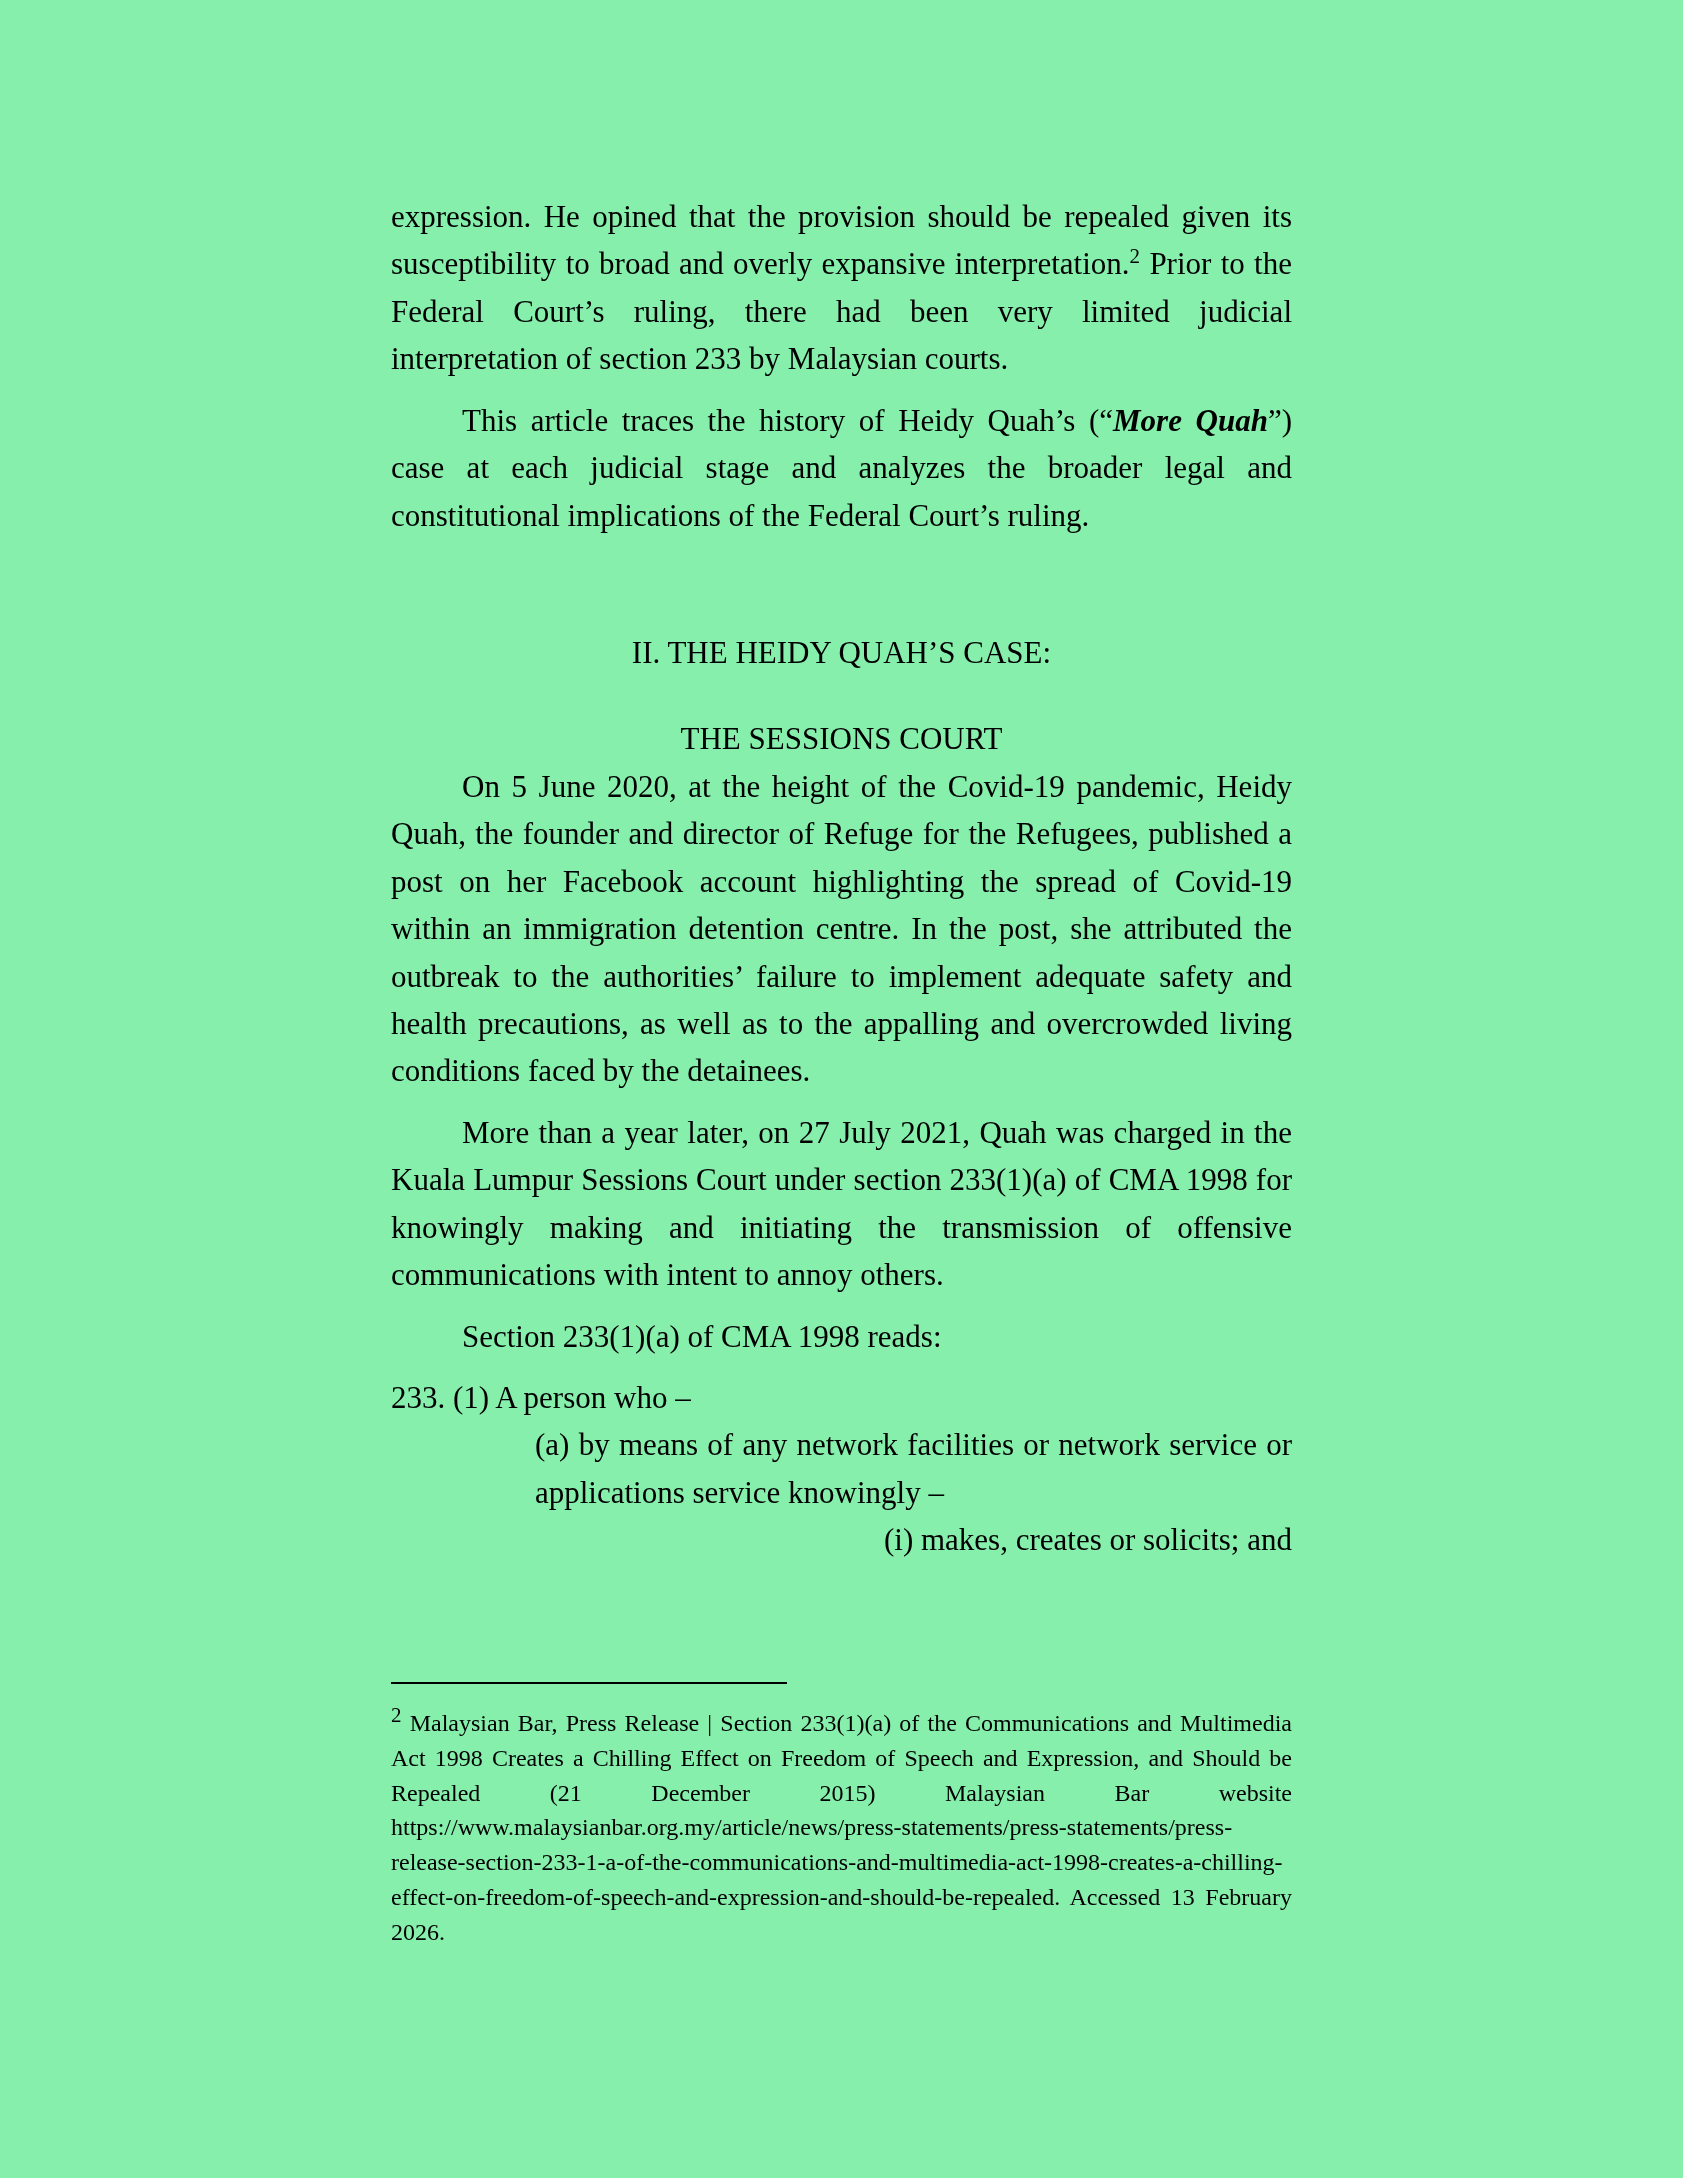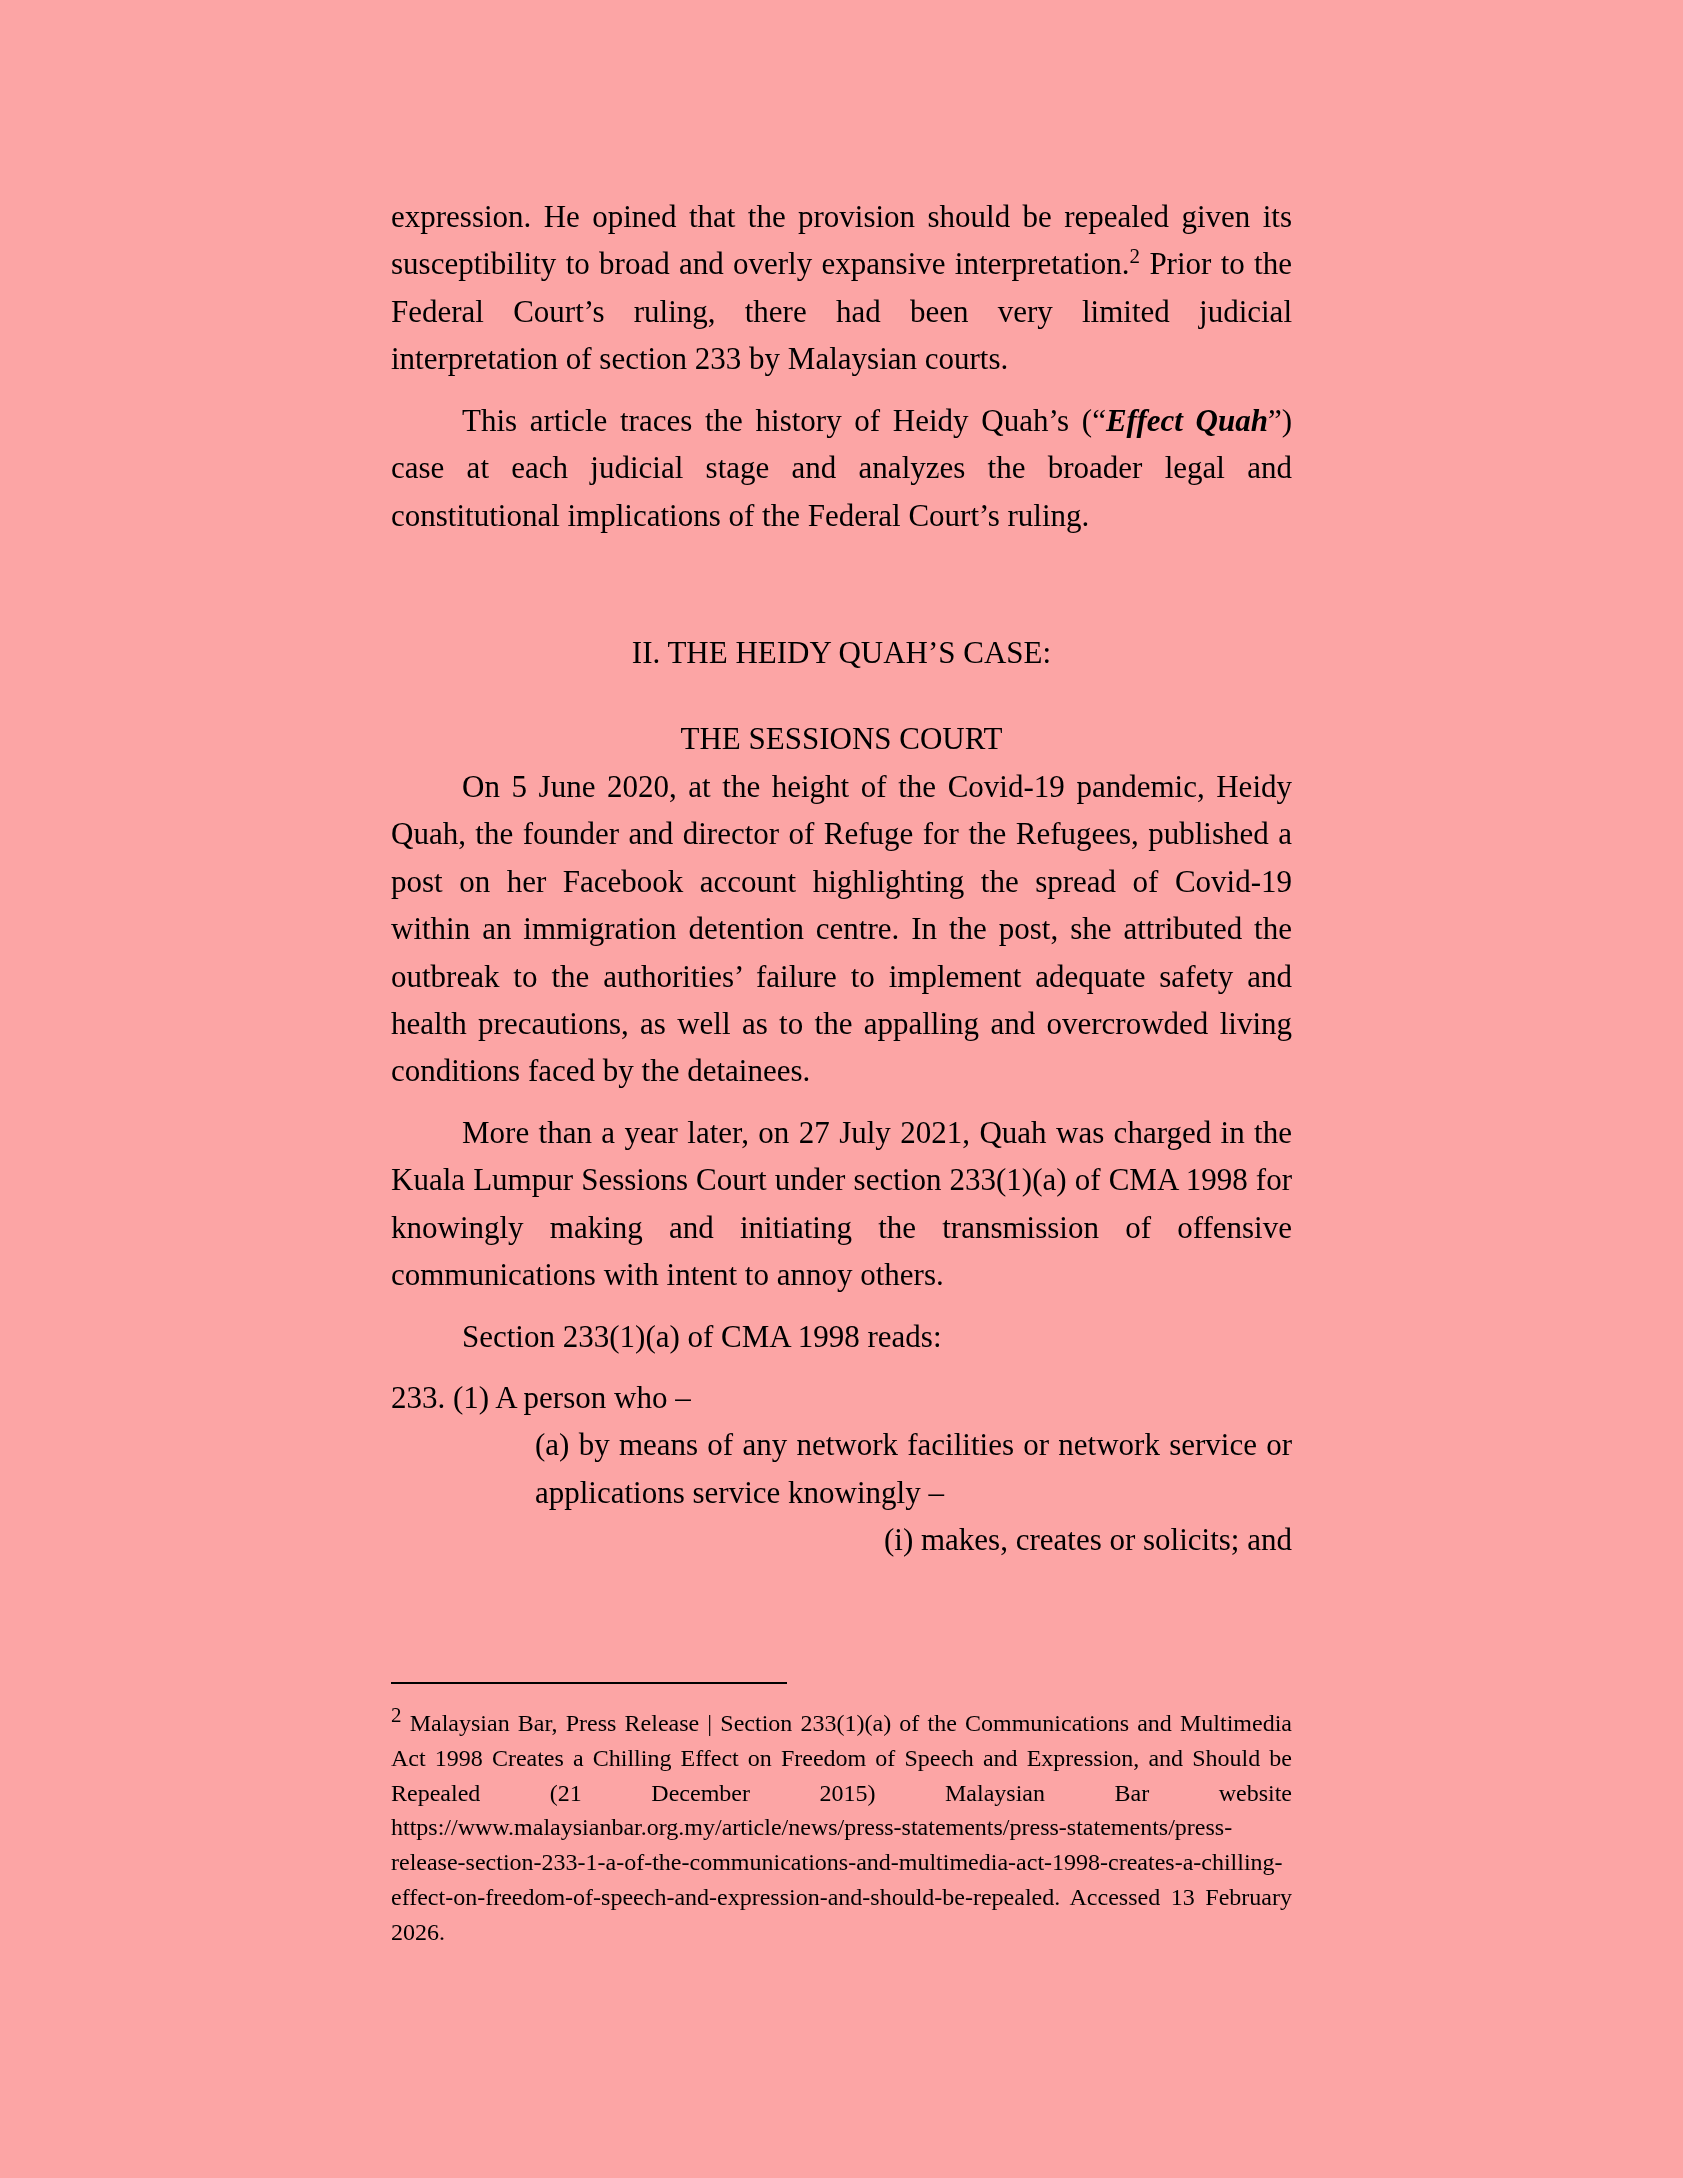--- a/index.html
+++ b/index.html
@@ -8,21 +8,21 @@
     background: #ffffff;
   }
   body {
     font-family: "Liberation Serif", serif;
     color: #000000;
   }
   .page {
     position: relative;
     width: 1683px;
     height: 2178px;
-    background: #fca5a5;
+    background: #86efac;
     box-sizing: border-box;
     overflow: hidden;
   }
   .content {
     position: absolute;
     left: 391px;
     top: 193px;
     width: 901px;
   }
   p {
@@ -94,21 +94,21 @@
 </style>
 </head>
 <body>
 
 <div class="page">
 
   <div class="content">
 
     <p><span>expression. He opined that the provision should be repealed given its susceptibility to broad and overly expansive interpretation.</span><sup>2</sup><span> Prior to the Federal Court’s ruling, there had been very limited judicial interpretation of section 233 by Malaysian courts.</span></p>
 
-    <p class="indent gap-small"><span>This article traces the history of Heidy Quah’s (“</span><b><i>Effect Quah</i></b><span>”) case at each judicial stage and analyzes the broader legal and constitutional implications of the Federal Court’s ruling.</span></p>
+    <p class="indent gap-small"><span>This article traces the history of Heidy Quah’s (“</span><b><i>More Quah</i></b><span>”) case at each judicial stage and analyzes the broader legal and constitutional implications of the Federal Court’s ruling.</span></p>
 
     <p class="heading heading-block">II. THE HEIDY QUAH’S CASE:</p>
 
     <p class="heading heading-block2">THE SESSIONS COURT</p>
 
     <p class="indent after-heading">On 5 June 2020, at the height of the Covid-19 pandemic, Heidy Quah, the founder and director of Refuge for the Refugees, published a post on her Facebook account highlighting the spread of Covid-19 within an immigration detention centre. In the post, she attributed the outbreak to the authorities’ failure to implement adequate safety and health precautions, as well as to the appalling and overcrowded living conditions faced by the detainees.</p>
 
     <p class="indent gap-small">More than a year later, on 27 July 2021, Quah was charged in the Kuala Lumpur Sessions Court under section 233(1)(a) of CMA 1998 for knowingly making and initiating the transmission of offensive communications with intent to annoy others.</p>
 
     <p class="indent gap-small">Section 233(1)(a) of CMA 1998 reads:</p>

